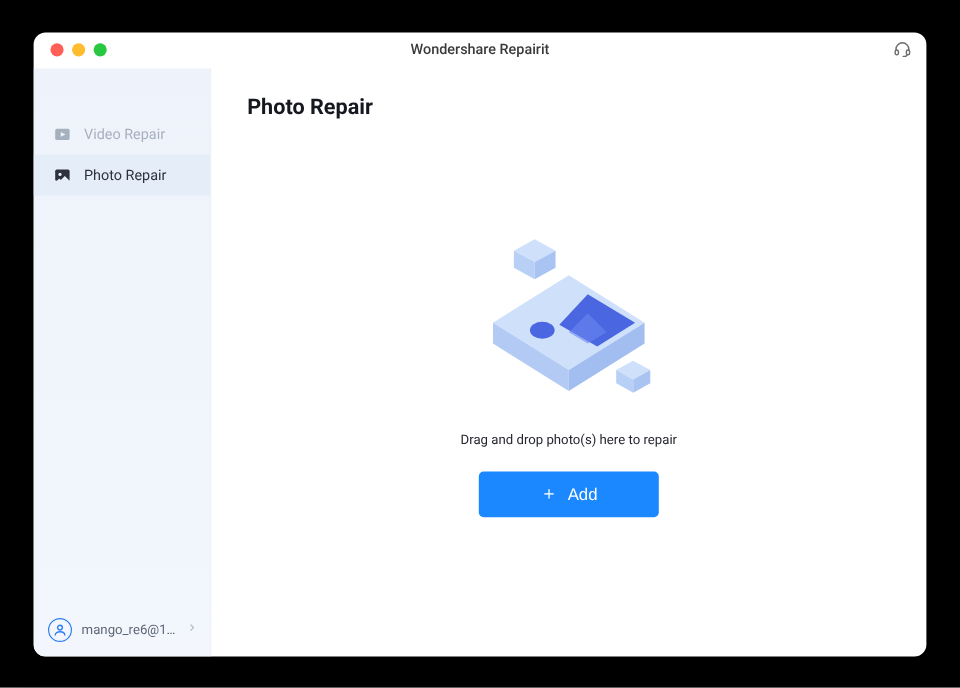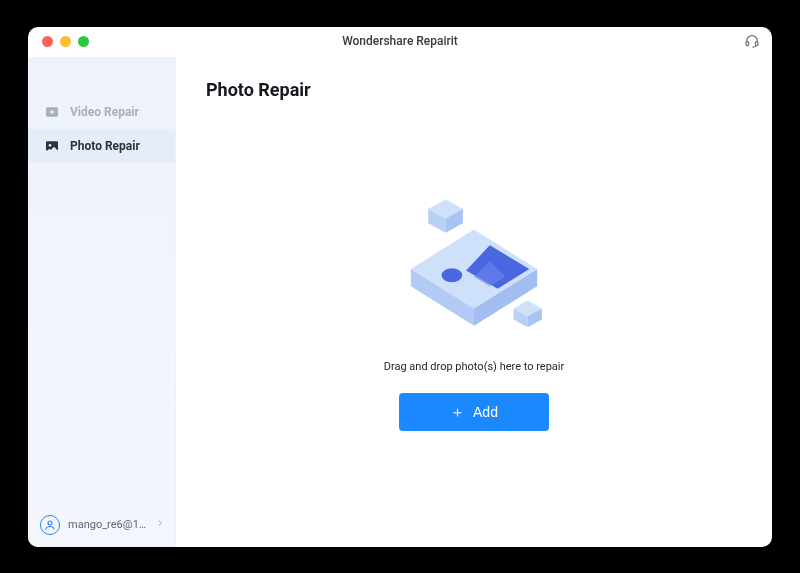--- a/index.html
+++ b/index.html
@@ -49,21 +49,20 @@
     display: flex; flex-direction: column;
     border-right: 1px solid #eef1f6;
   }
   .nav { padding-top: 38px; }
   .nav-item {
     display: flex; align-items: center; gap: 10px;
     padding: 9px 14px 9px 16px;
     font-size: 12px;
     color: #a7b0be;
     cursor: pointer;
-    font-weight: bold;
   }
   .nav-item.active {
     color: #2d323d;
     background: #e5edf9;
     position: relative;
   }
   .nav-item .nav-icon { flex: 0 0 16px; display:flex; }
   .sidebar-footer {
     margin-top: auto;
     display: flex; align-items: center; gap: 8px;

